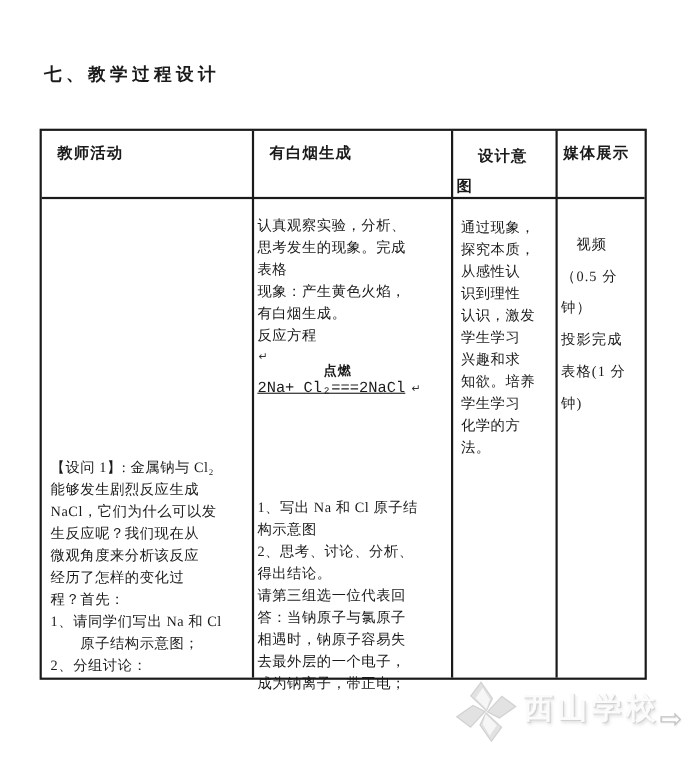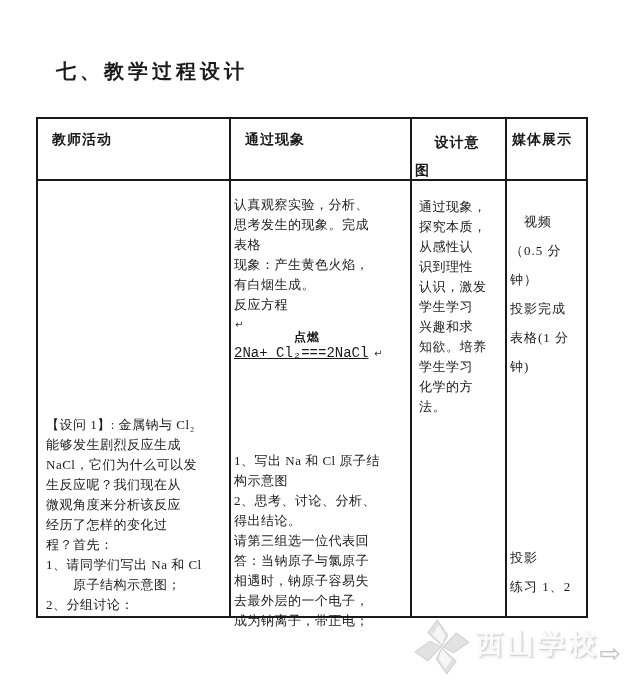--- a/index.html
+++ b/index.html
@@ -3,21 +3,21 @@
 <meta charset="utf-8">
 <style>
   html,body{margin:0;padding:0;background:#ffffff;}
   .page{
     position:relative;width:626px;height:689px;background:#ffffff;
     font-family:"Liberation Serif","DejaVu Serif",serif;color:#1a1a1a;
     overflow:hidden;
   }
   .doc-title{
     position:absolute;left:40px;top:58px;
-    font-size:20px;font-weight:bold;letter-spacing:4px;white-space:pre;margin-left:16px;
+    font-size:16px;font-weight:bold;letter-spacing:4px;white-space:pre;
   }
   .tbl{
     position:absolute;left:36px;top:117px;width:552px;height:501px;
     border:2px solid #1a1a1a;box-sizing:border-box;
   }
   .vline{position:absolute;top:0;bottom:0;width:1.5px;background:#1a1a1a;}
   .hline{position:absolute;left:0;right:0;height:1.5px;background:#1a1a1a;}
   .hdr{
     position:absolute;font-size:14px;font-weight:bold;white-space:pre;
     letter-spacing:1px;
@@ -65,21 +65,21 @@
   <div class="doc-title">七、教学过程设计</div>
 
   <div class="tbl">
 
     <div class="vline" style="left:191px;"></div>
     <div class="vline" style="left:372px;"></div>
     <div class="vline" style="left:467px;"></div>
     <div class="hline" style="top:60px;"></div>
 
     <div class="hdr" style="left:14px;top:12px;">教师活动</div>
-    <div class="hdr" style="left:207px;top:12px;">通过现象</div>
+    <div class="hdr" style="left:207px;top:12px;">有白烟生成</div>
     <div class="hdr" style="left:377px;top:10px;line-height:28px;">　 设计意
 图</div>
     <div class="hdr" style="left:474px;top:12px;">媒体展示</div>
 
     <div class="cellblock" style="left:8px;top:296px;width:182px;">【设问 1】: 金属钠与 Cl₂
 能够发生剧烈反应生成
 NaCl，它们为什么可以发
 生反应呢？我们现在从
 微观角度来分析该反应
 经历了怎样的变化过
@@ -119,22 +119,20 @@
 学生学习
 化学的方
 法。</div>
 
     <div class="cellblock media-block" style="left:472px;top:88px;width:78px;">　视频
 （0.5 分
 钟）
 投影完成
 表格(1 分
 钟)</div>
-    <div class="cellblock media-block" style="left:472px;top:424px;width:78px;">投影
-练习 1、2</div>
   </div>
 
   <div class="watermark">
     <svg class="wm-logo" width="60" height="58" viewBox="0 0 100 100">
       <g fill="#e2e2e2" stroke="#d2d2d2" stroke-width="2">
         <polygon points="50,48 22,30 34,6 56,28" transform="rotate(10 50 50)"></polygon>
         <polygon points="50,48 22,30 34,6 56,28" transform="rotate(100 50 50)"></polygon>
         <polygon points="50,48 22,30 34,6 56,28" transform="rotate(190 50 50)"></polygon>
         <polygon points="50,48 22,30 34,6 56,28" transform="rotate(280 50 50)"></polygon>
       </g>

